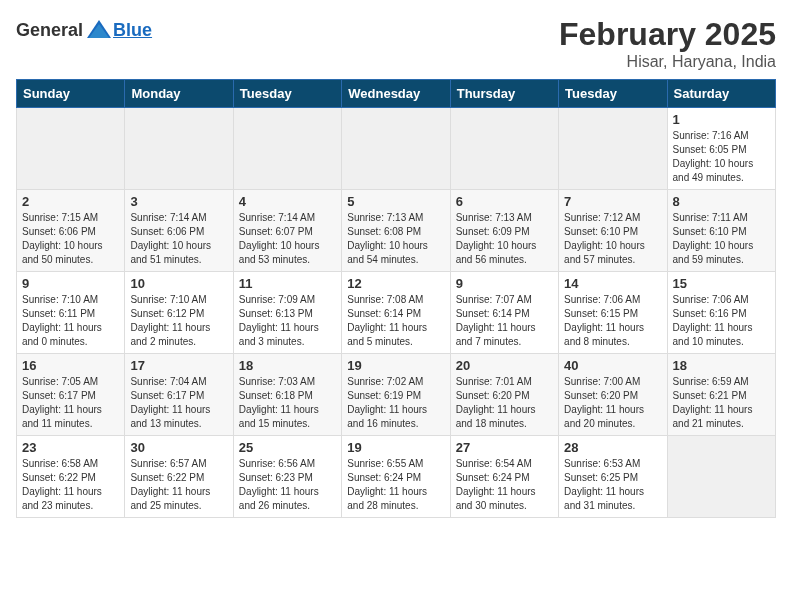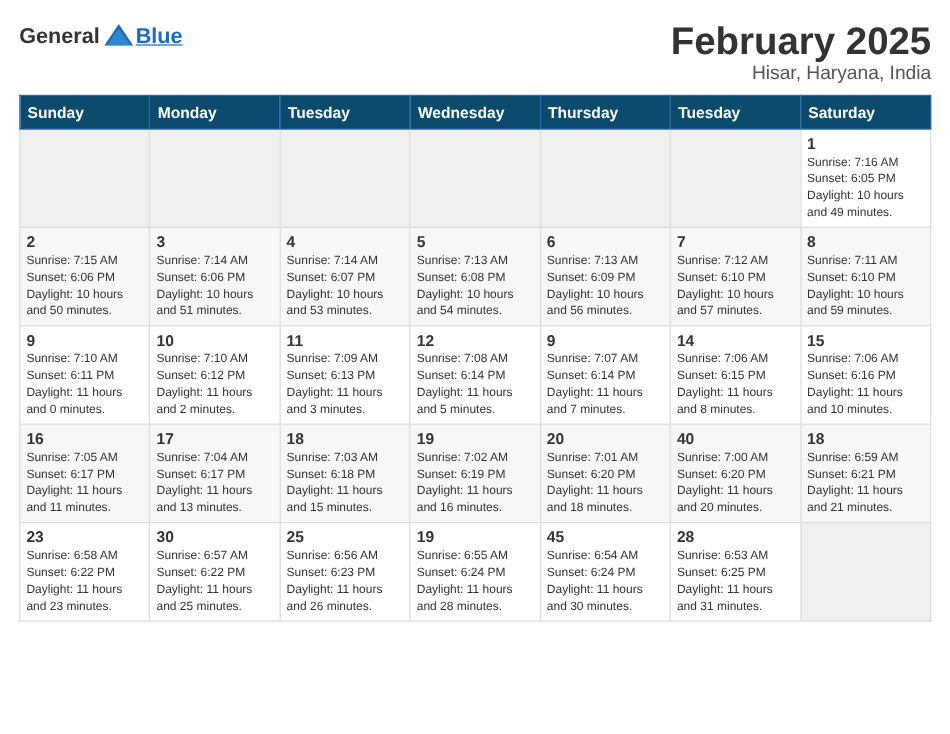--- a/index.html
+++ b/index.html
@@ -229,21 +229,21 @@
         </td>
         <td>
           <span class="day-num">25</span>
           <div class="day-info">Sunrise: 6:56 AM<br>Sunset: 6:23 PM<br>Daylight: 11 hours and 26 minutes.</div>
         </td>
         <td>
           <span class="day-num">19</span>
           <div class="day-info">Sunrise: 6:55 AM<br>Sunset: 6:24 PM<br>Daylight: 11 hours and 28 minutes.</div>
         </td>
         <td>
-          <span class="day-num">45</span>
+          <span class="day-num">27</span>
           <div class="day-info">Sunrise: 6:54 AM<br>Sunset: 6:24 PM<br>Daylight: 11 hours and 30 minutes.</div>
         </td>
         <td>
           <span class="day-num">28</span>
           <div class="day-info">Sunrise: 6:53 AM<br>Sunset: 6:25 PM<br>Daylight: 11 hours and 31 minutes.</div>
         </td>
         <td class="empty-cell"></td>
       </tr>
     </tbody>
 </table>

